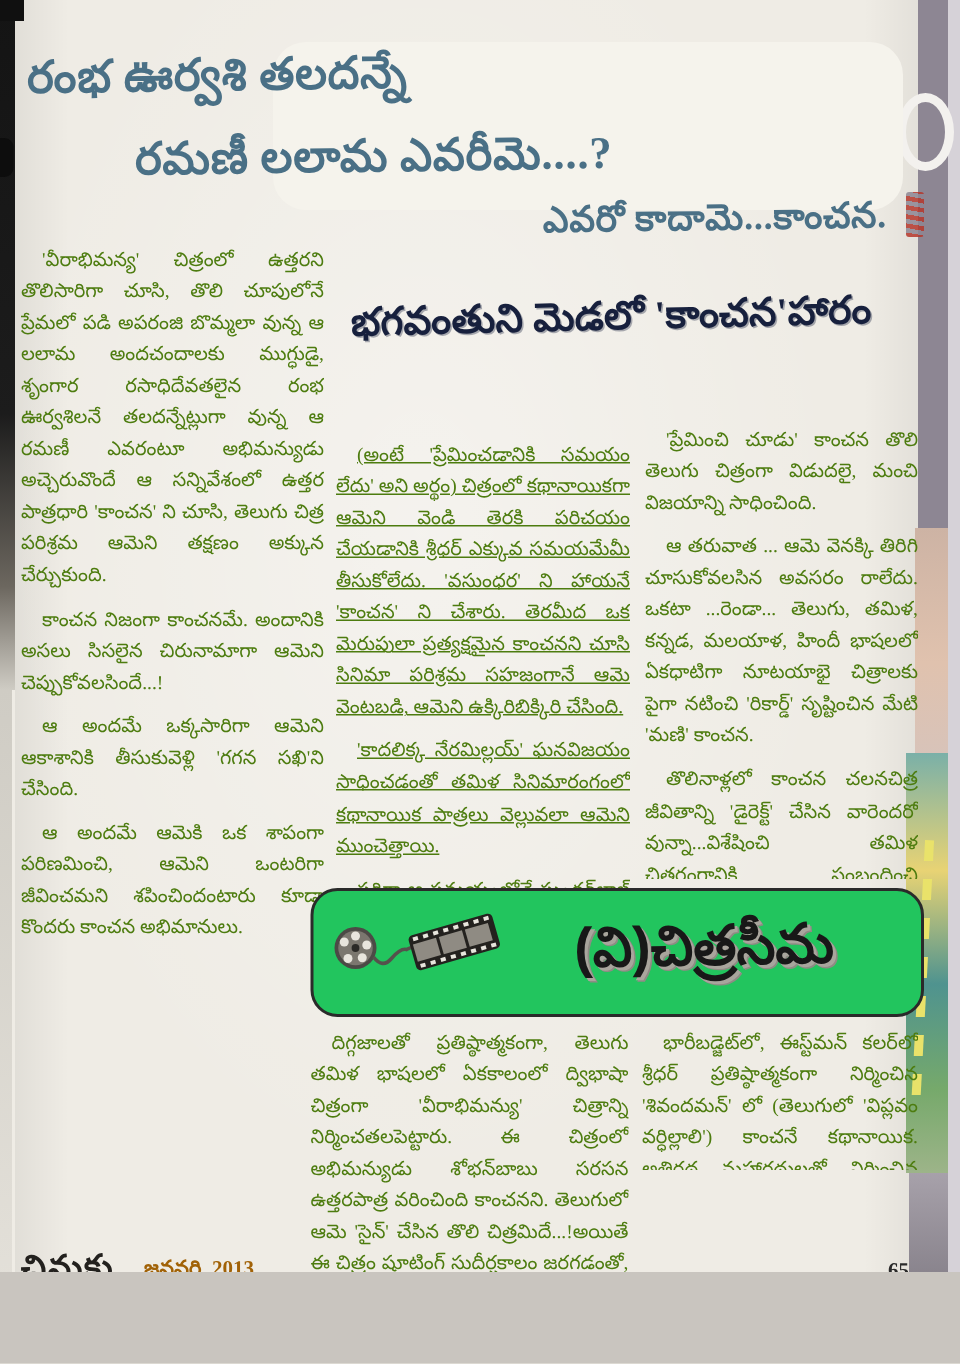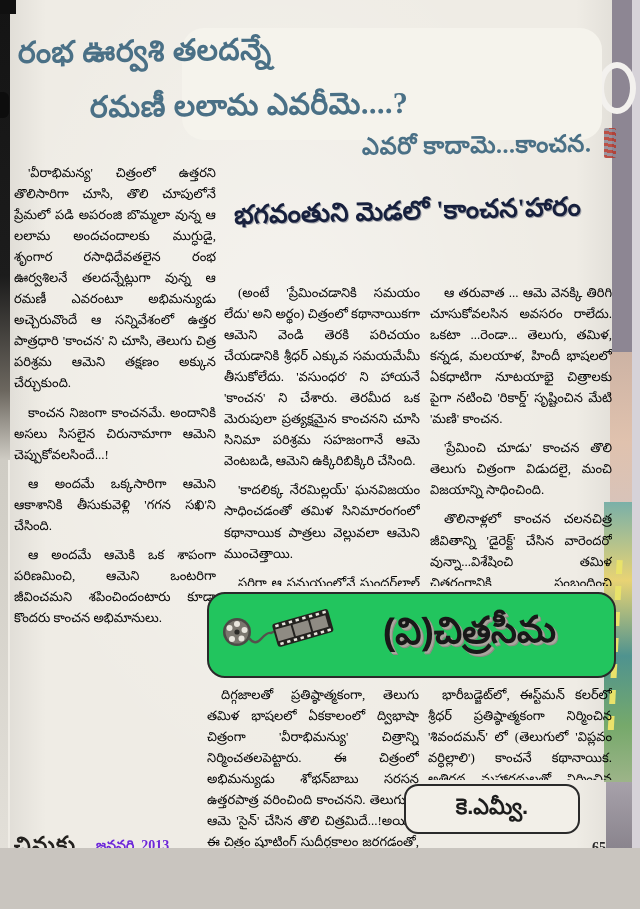--- a/index.html
+++ b/index.html
@@ -41,24 +41,24 @@
     font-family:"Liberation Serif","DejaVu Serif",serif;transform:rotate(-0.8deg);}
   .title-1{left:18px;top:34px;font-size:30px;}
   .title-2{left:90px;top:88px;font-size:30px;}
   .title-3{left:362px;top:132px;font-size:24px;}
 
   .headline{position:absolute;left:234px;top:196px;width:380px;font-size:26px;font-weight:900;
     color:#17203d;transform:rotate(-1.4deg);letter-spacing:.2px;
     text-shadow:1px 1px 0 rgba(23,32,61,.35);}
 
   
-  .col{position:absolute;font-size:13px;line-height:1.62;color:#000000;text-align:justify;overflow:hidden;}
+  .col{position:absolute;font-size:13px;line-height:1.62;color:#4d7c0f;text-align:justify;overflow:hidden;}
   .col p{margin:0 0 8px 0;text-indent:14px;}
   .col-left{left:14px;top:162px;width:202px;height:698px;}
-  .col-mid-top{left:224px;top:282px;width:196px;height:304px;}
+  .col-mid-top{left:224px;top:292px;width:196px;height:304px;text-decoration:underline;}
   .col-right-top{left:430px;top:282px;width:182px;height:304px;}
   .col-mid-bottom{left:207px;top:684px;width:212px;height:178px;}
   .col-right-bottom{left:428px;top:684px;width:184px;height:96px;}
 
   
   .banner{position:absolute;left:207px;top:592px;width:405px;height:82px;border:2.5px solid #2a2a2a;
     border-radius:18px;background:#22c55e;display:flex;align-items:center;}
   .banner-icon{margin-left:10px;flex:0 0 auto;}
   .banner-label{flex:1;text-align:center;font-size:37px;font-weight:900;color:#181818;margin-right:14px;
     font-family:"Liberation Sans","DejaVu Sans",sans-serif;
@@ -66,21 +66,21 @@
 
   
   .byline-box{position:absolute;left:404px;top:784px;width:172px;height:46px;border:2.5px solid #2a2a2a;
     border-radius:14px;display:flex;align-items:center;justify-content:center;background:#f2efe8;}
   .byline-text{font-size:22px;font-weight:900;color:#1c1c1c;
     font-family:"Liberation Sans","DejaVu Sans",sans-serif;}
 
   
   .footer-logo{position:absolute;left:14px;top:832px;font-size:22px;font-weight:900;color:#23211e;
     letter-spacing:1px;font-family:"Liberation Sans","DejaVu Sans",sans-serif;transform:rotate(-1deg);}
-  .footer-date{position:absolute;left:96px;top:838px;font-size:14px;color:#6d28d9;font-weight:600;}
+  .footer-date{position:absolute;left:96px;top:838px;font-size:14px;color:#a16207;font-weight:600;}
   .page-number{position:absolute;left:592px;top:840px;font-size:14px;font-weight:700;color:#2a2a2a;text-align:right;}
 </style>
 </head>
 <body>
 
 <div id="canvas">
 
   <div class="paper-shade"></div>
   <div class="left-edge"></div>
   <div class="left-edge-low"></div>
@@ -109,22 +109,22 @@
       <p>కాంచన నిజంగా కాంచనమే. అందానికి అసలు సిసలైన చిరునామాగా ఆమెని చెప్పుకోవలసిందే...!</p>
       <p>ఆ అందమే ఒక్కసారిగా ఆమెని ఆకాశానికి తీసుకువెళ్లి 'గగన సఖి'ని చేసింది.</p>
       <p>ఆ అందమే ఆమెకి ఒక శాపంగా పరిణమించి, ఆమెని ఒంటరిగా జీవించమని శపించిందంటారు కూడా కొందరు కాంచన అభిమానులు.</p>
     </div>
   <div class="col col-mid-top">
       <p>(అంటే 'ప్రేమించడానికి సమయం లేదు' అని అర్థం) చిత్రంలో కథానాయికగా ఆమెని వెండి తెరకి పరిచయం చేయడానికి శ్రీధర్ ఎక్కువ సమయమేమీ తీసుకోలేదు. 'వసుంధర' ని హాయనే 'కాంచన' ని చేశారు. తెరమీద ఒక మెరుపులా ప్రత్యక్షమైన కాంచనని చూసి సినిమా పరిశ్రమ సహజంగానే ఆమె వెంటబడి, ఆమెని ఉక్కిరిబిక్కిరి చేసింది.</p>
       <p>'కాదలిక్క నేరమిల్లయ్' ఘనవిజయం సాధించడంతో తమిళ సినిమారంగంలో కథానాయిక పాత్రలు వెల్లువలా ఆమెని ముంచెత్తాయి.</p>
       <p>సరిగ్గా ఆ సమయంలోనే సుందర్‌లాల్ నహతా, డూండీ... 'కెమెరా మాంత్రికుడు' రవికాంత్ నగాయిచ్ ఛాయాగ్రాహకుడిగా వి. మధుసూదనరావు దర్శకత్వంలో, తెలుగుసినిమా</p>
     </div>
   <div class="col col-right-top">
+      <p>'ప్రేమించి చూడు' కాంచన తొలి తెలుగు చిత్రంగా విడుదలై, మంచి విజయాన్ని సాధించింది.</p>
       <p>ఆ తరువాత ... ఆమె వెనక్కి తిరిగి చూసుకోవలసిన అవసరం రాలేదు. ఒకటా ...రెండా... తెలుగు, తమిళ, కన్నడ, మలయాళ, హిందీ భాషలలో ఏకధాటిగా నూటయాభై చిత్రాలకు పైగా నటించి 'రికార్డ్' సృష్టించిన మేటి 'మణి' కాంచన.</p>
-      <p>'ప్రేమించి చూడు' కాంచన తొలి తెలుగు చిత్రంగా విడుదలై, మంచి విజయాన్ని సాధించింది.</p>
       <p>తొలినాళ్లలో కాంచన చలనచిత్ర జీవితాన్ని 'డైరెక్ట్' చేసిన వారెందరో వున్నా...విశేషించి తమిళ చిత్రరంగానికి సంబంధించి చాలవరకూ 'చిత్రాలయ' శ్రీధర్, తెలుగు సినిమాల విషయంలో 'విక్టరీ' మధుసూదనరావు కాంచన పట్ల ప్రత్యేకంగా చూపించిన 'అభిమానం' అందరికీ తెలిసిందే...!</p>
     </div>
 
   <div class="banner">
     <span class="banner-icon">
       <svg width="120" height="58" viewBox="0 0 120 58">
         <circle cx="18" cy="28" r="14" fill="#4c4a46"></circle>
         <circle cx="18" cy="28" r="11.5" fill="#7b776f"></circle>
         <circle cx="18" cy="28" r="2.6" fill="#2b2a27"></circle>
         <circle cx="18" cy="20" r="3" fill="#e8e5dd"></circle>
@@ -162,21 +162,18 @@
     <span class="banner-label">(వి)చిత్రసీమ</span>
   </div>
 
   <div class="col col-mid-bottom">
       <p>దిగ్గజాలతో ప్రతిష్ఠాత్మకంగా, తెలుగు తమిళ భాషలలో ఏకకాలంలో ద్విభాషా చిత్రంగా 'వీరాభిమన్యు' చిత్రాన్ని నిర్మించతలపెట్టారు. ఈ చిత్రంలో అభిమన్యుడు శోభన్‌బాబు సరసన ఉత్తరపాత్ర వరించింది కాంచనని. తెలుగులో ఆమె 'సైన్' చేసిన తొలి చిత్రమిదే...!అయితే ఈ చిత్రం షూటింగ్ సుదీర్ఘకాలం జరగడంతో, 'కాదలిక్క నేరమిల్లయ్' తెలుగు రూపం</p>
     </div>
   <div class="col col-right-bottom">
       <p>భారీబడ్జెట్‌లో, ఈస్ట్‌మన్ కలర్‌లో శ్రీధర్ ప్రతిష్ఠాత్మకంగా నిర్మించిన 'శివందమన్' లో (తెలుగులో 'విప్లవం వర్ధిల్లాలి') కాంచనే కథానాయిక. అతిరథ మహారథులతో నిర్మించిన 'శివందమన్' దక్షిణ భారతదేశమంతటా</p>
     </div>
 
-  <div class="byline-box">
-    <span class="byline-text">కె.ఎమ్వీ.</span>
-  </div>
 
   <div class="footer-logo">చినుకు</div>
   <div class="footer-date">జనవరి, 2013</div>
   <div class="page-number">65</div>
 
 </div>
 
 </body></html>

